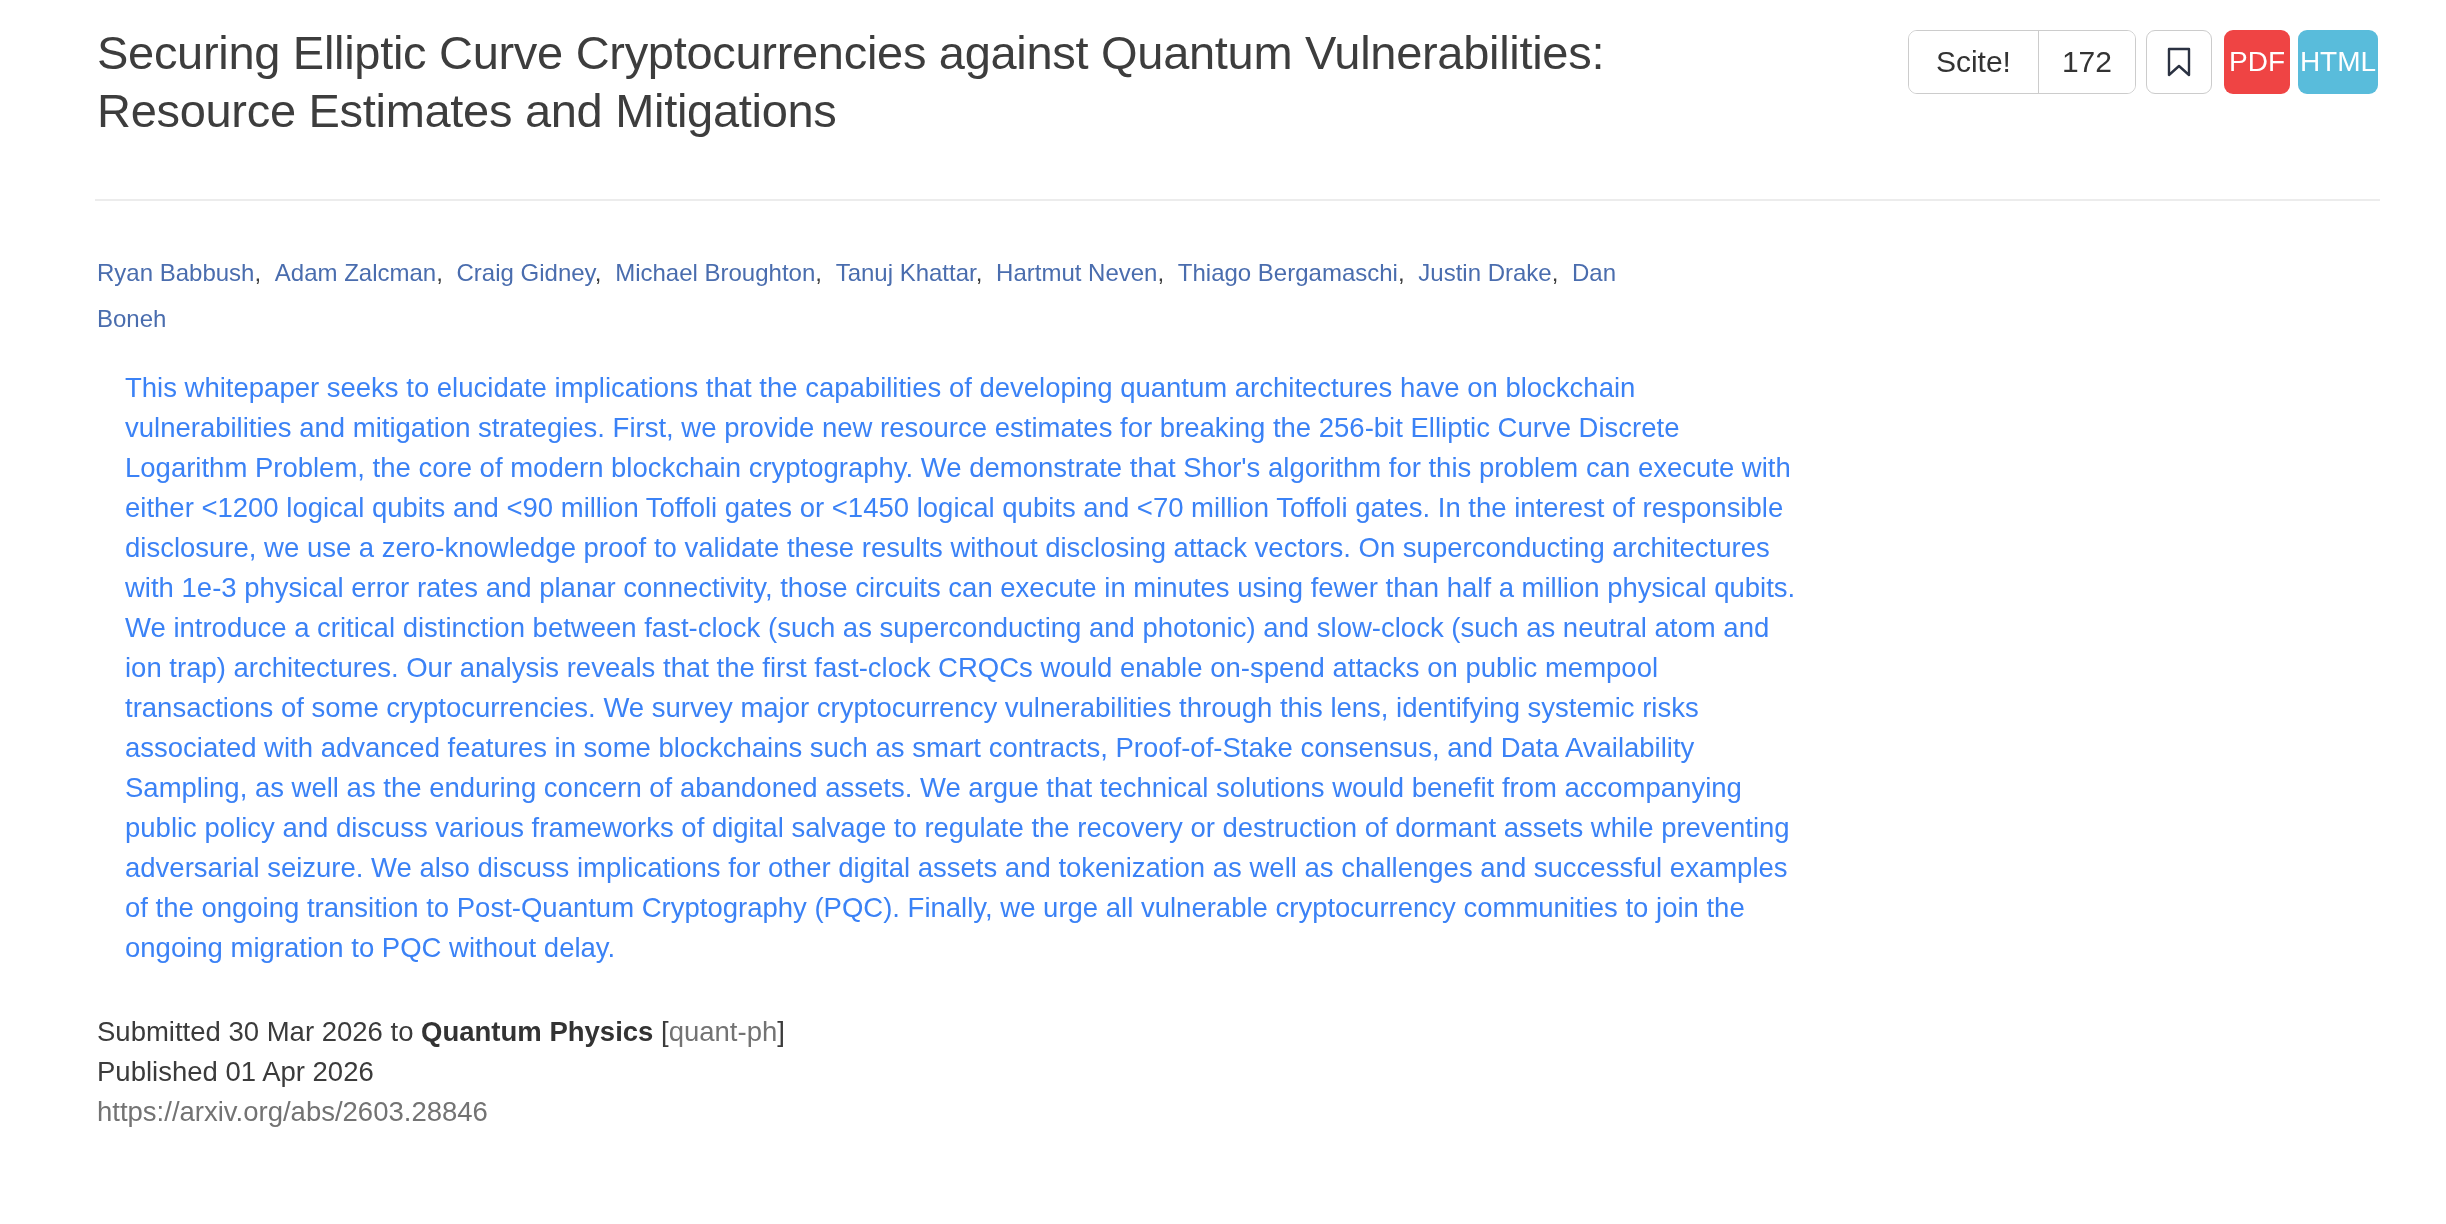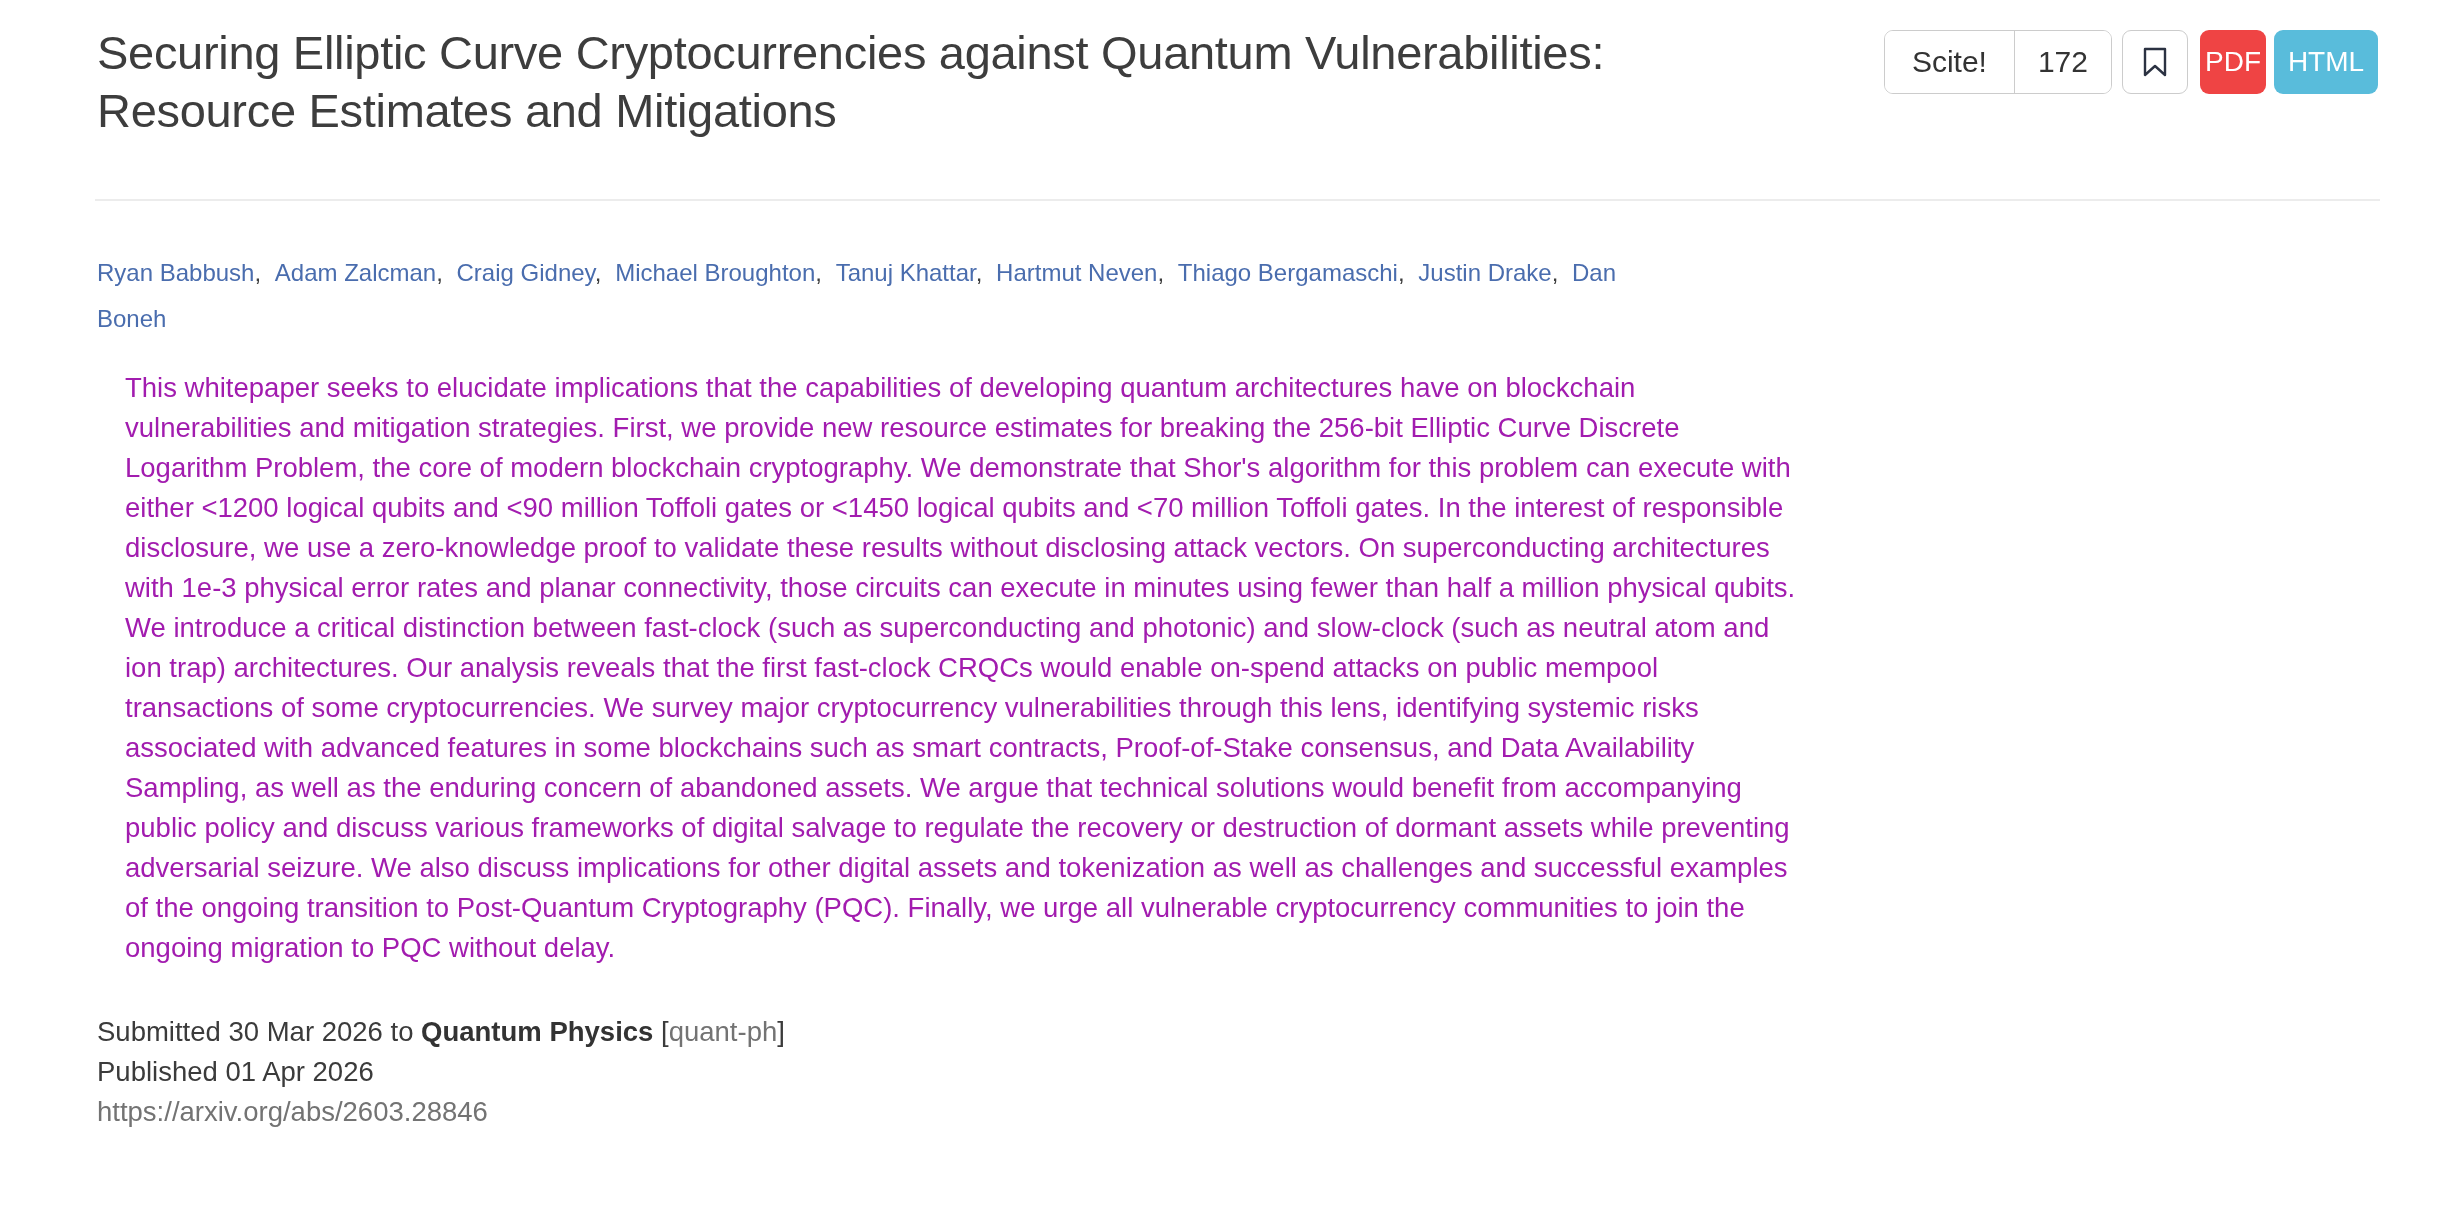--- a/index.html
+++ b/index.html
@@ -87,21 +87,21 @@
     color: #ffffff;
     border: none;
     border-radius: 9px;
     font-size: 28px;
     margin-right: 8px;
     display: flex;
     align-items: center;
     justify-content: center;
   }
   .html-btn {
-    width: 104px;
+    width: 80px;
     background: #59bcdb;
     color: #ffffff;
     border: none;
     border-radius: 9px;
     font-size: 28px;
     display: flex;
     align-items: center;
     justify-content: center;
   }
 
@@ -119,21 +119,21 @@
 
   
   .abstract {
     position: absolute;
     left: 125px;
     top: 368px;
     width: 1680px;
     margin: 0;
     font-size: 27.5px;
     line-height: 40px;
-    color: #a21caf;
+    color: #3b82f6;
   }
 
   
   .meta {
     position: absolute;
     left: 97px;
     top: 1012px;
     font-size: 27.5px;
     line-height: 40px;
     color: #3b3b3b;

